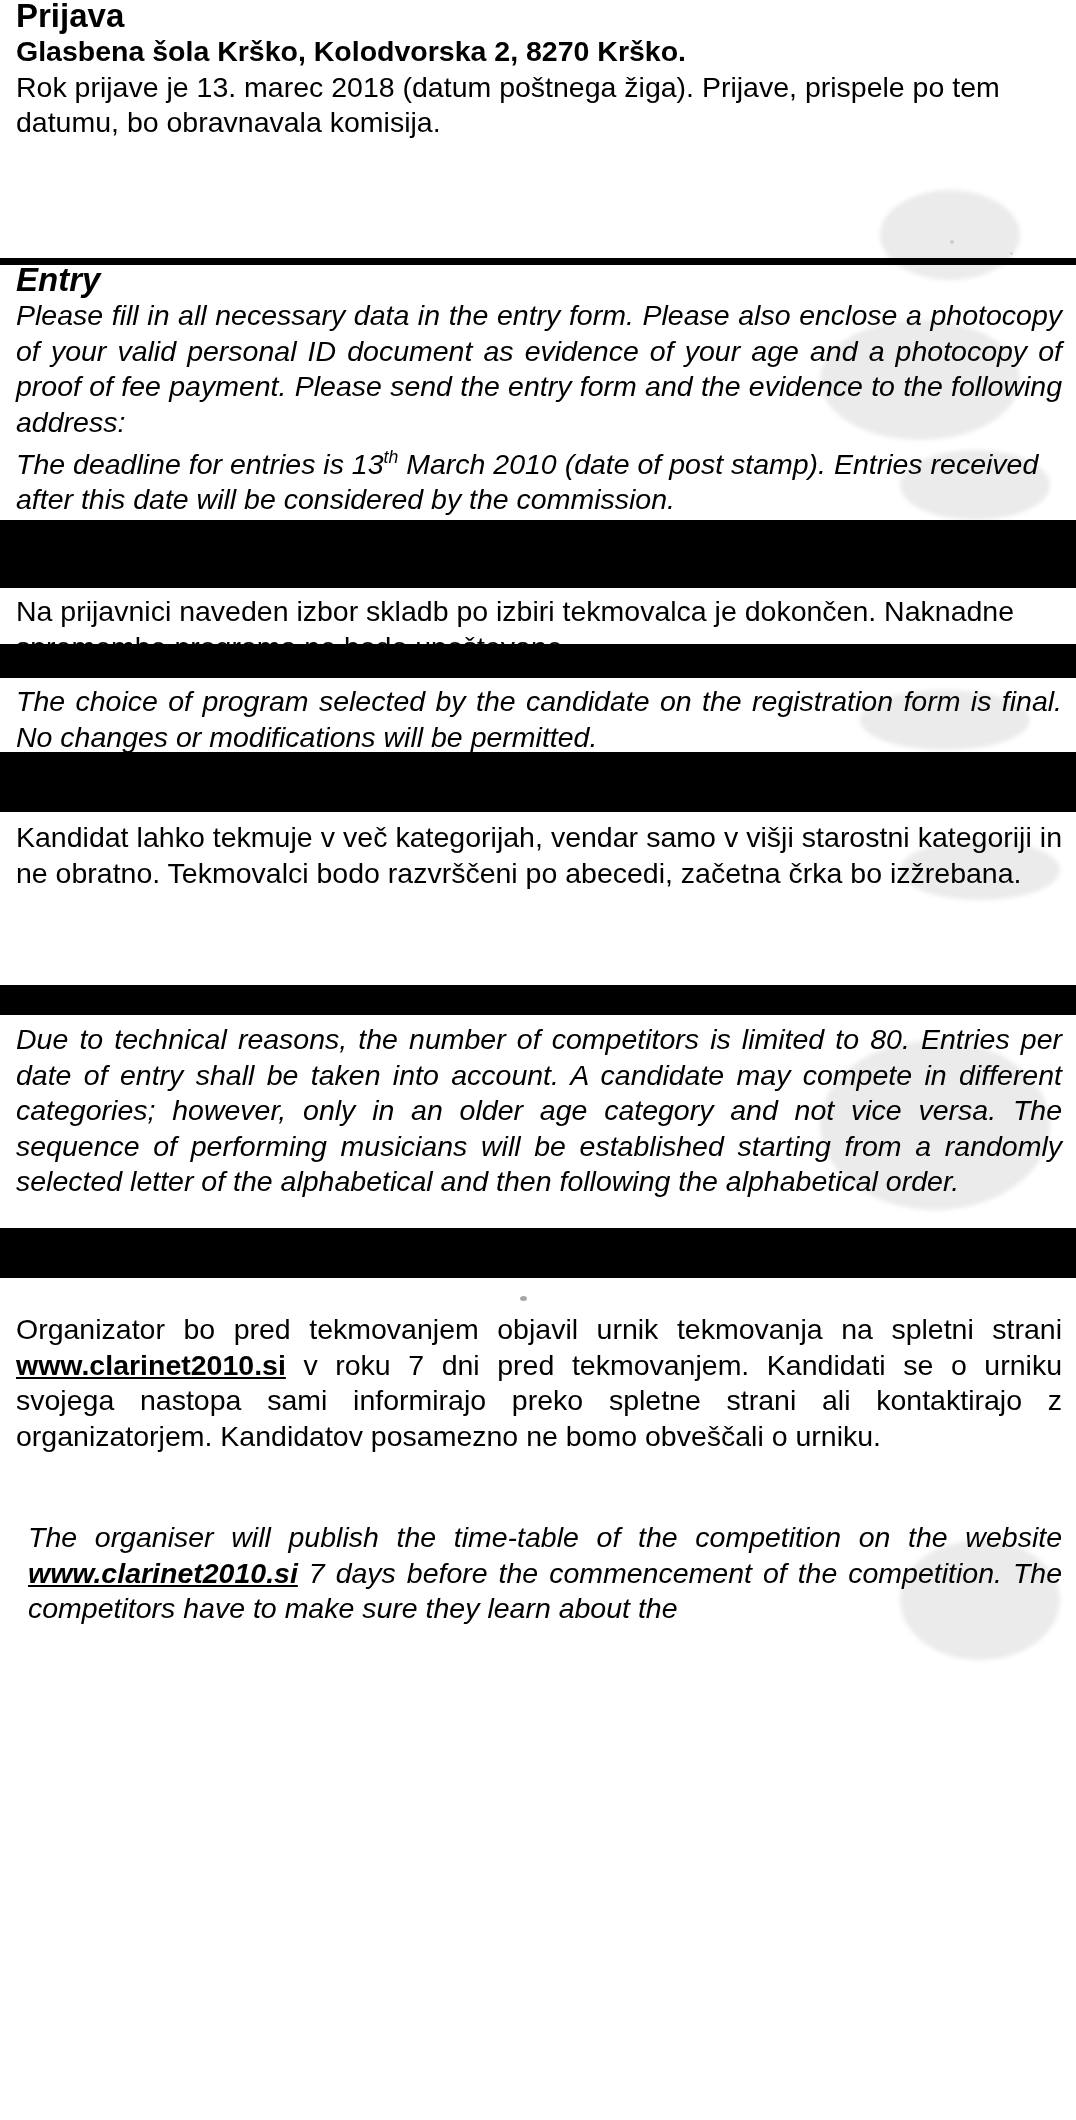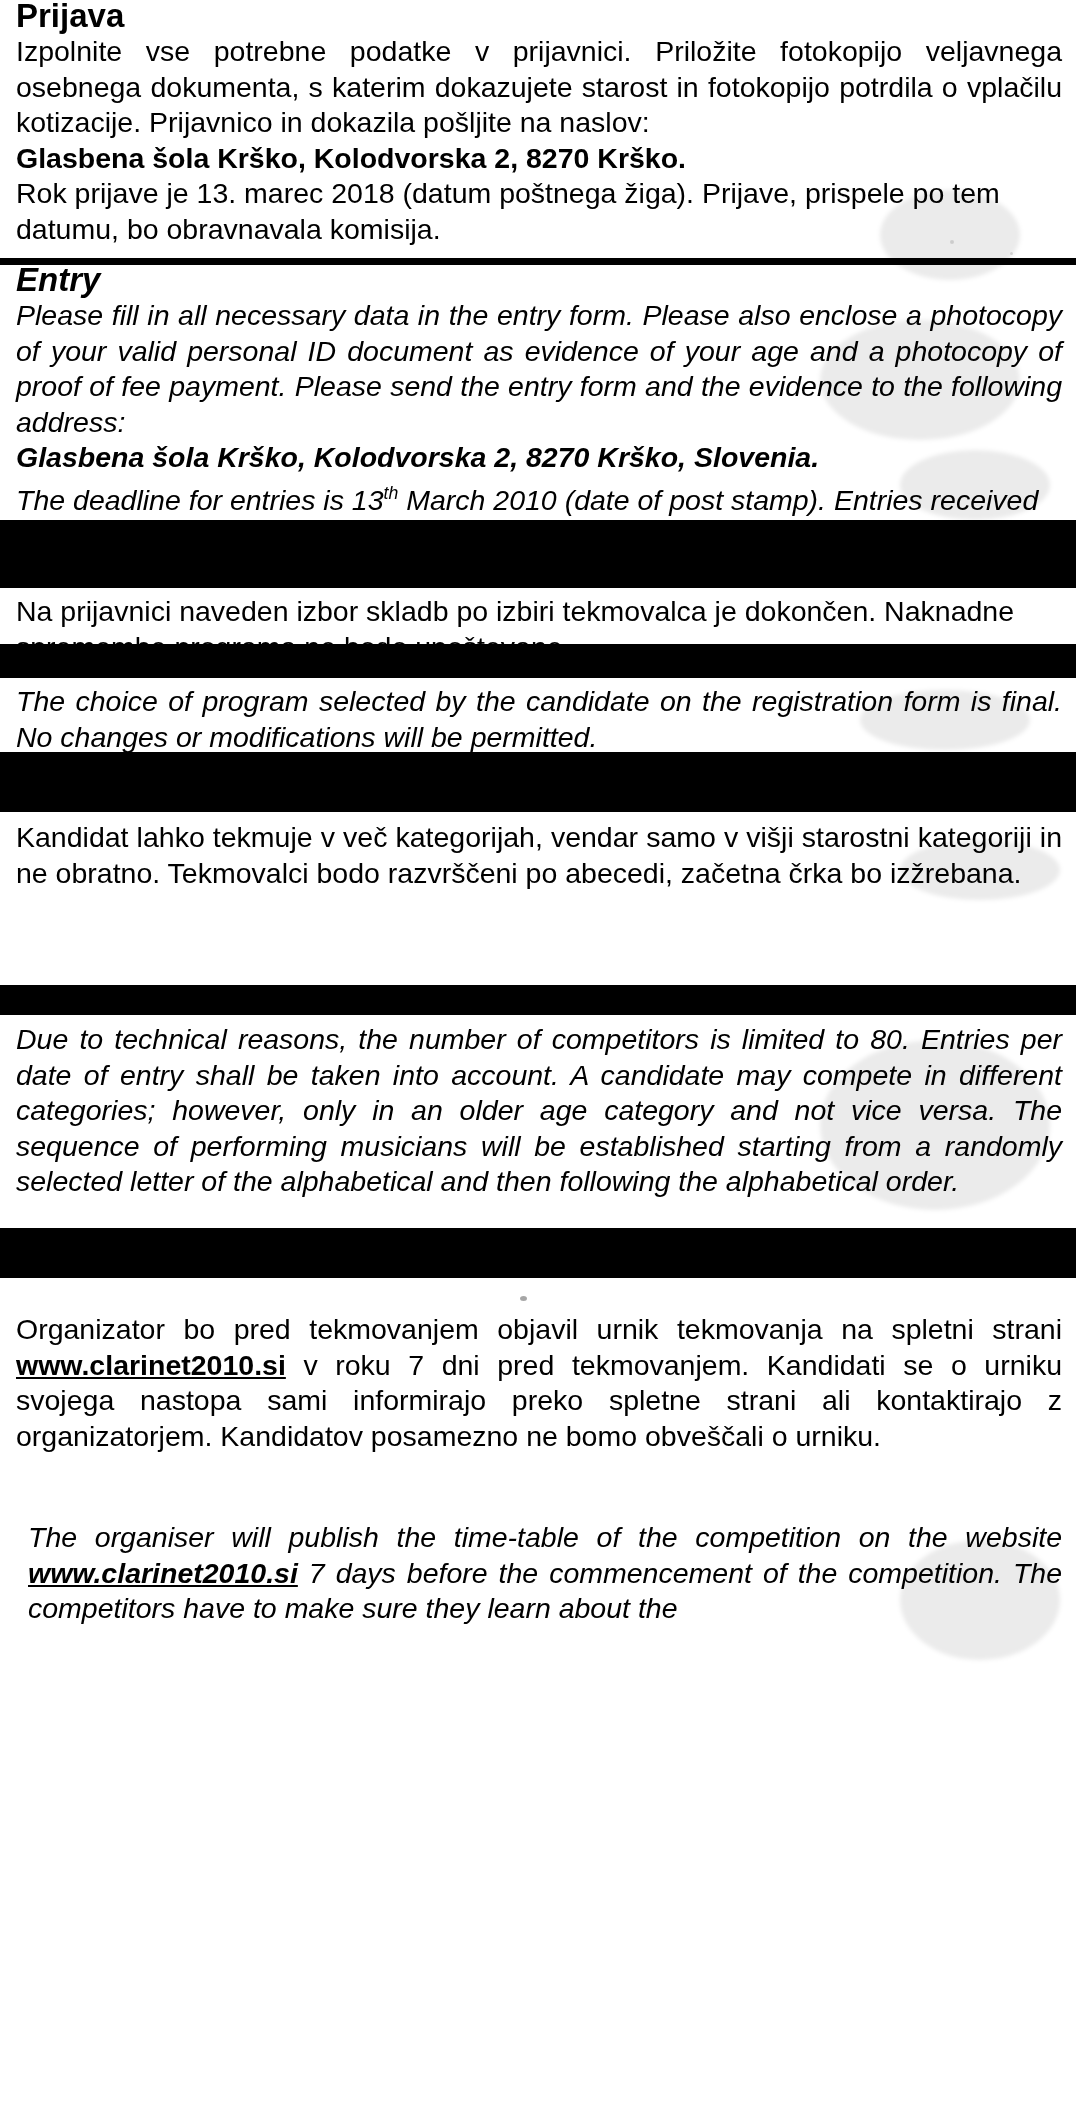--- a/index.html
+++ b/index.html
@@ -91,33 +91,31 @@
   }
 </style>
 </head>
 <body>
 
 <div class="page">
 
   <div class="sec" style="top:0px;">
     <div class="block">
       <div class="sec-title">Prijava</div>
-      <p class="para">Izpolnite vse potrebne podatke v prijavnici. Priložite fotokopijo veljavnega osebnega dokumenta, s katerim dokazujete starost in fotokopijo potrdila o vplačilu kotizacije. Prijavnico in dokazila pošljite na naslov:</p>
       <p class="para left bold">Glasbena šola Krško, Kolodvorska 2, 8270 Krško.</p>
       <p class="para left">Rok prijave je 13. marec 2018 (datum poštnega žiga). Prijave, prispele po tem datumu, bo obravnavala komisija.</p>
     </div>
   </div>
 
   <div class="sec bar" style="top:258px; height:7px;"></div>
 
   <div class="sec ital" style="top:264px;">
     <div class="block">
       <div class="sec-title ital">Entry</div>
       <p class="para ital">Please fill in all necessary data in the entry form. Please also enclose a photocopy of your valid personal ID document as evidence of your age and a photocopy of proof of fee payment. Please send the entry form and the evidence to the following address:</p>
-      <p class="para ital left bold">Glasbena šola Krško, Kolodvorska 2, 8270 Krško, Slovenia.</p>
       <p class="para ital left"><span>The deadline for entries is 13</span><sup>th</sup><span> March 2010 (date of post stamp). Entries received after this date will be considered by the commission.</span></p>
     </div>
   </div>
 
   <div class="sec bar" style="top:520px; height:68px;"></div>
 
   <div class="sec" style="top:594px;">
     <div class="block">
       <p class="para left">Na prijavnici naveden izbor skladb po izbiri tekmovalca je dokončen. Naknadne spremembe programa ne bodo upoštevane.</p>
     </div>

